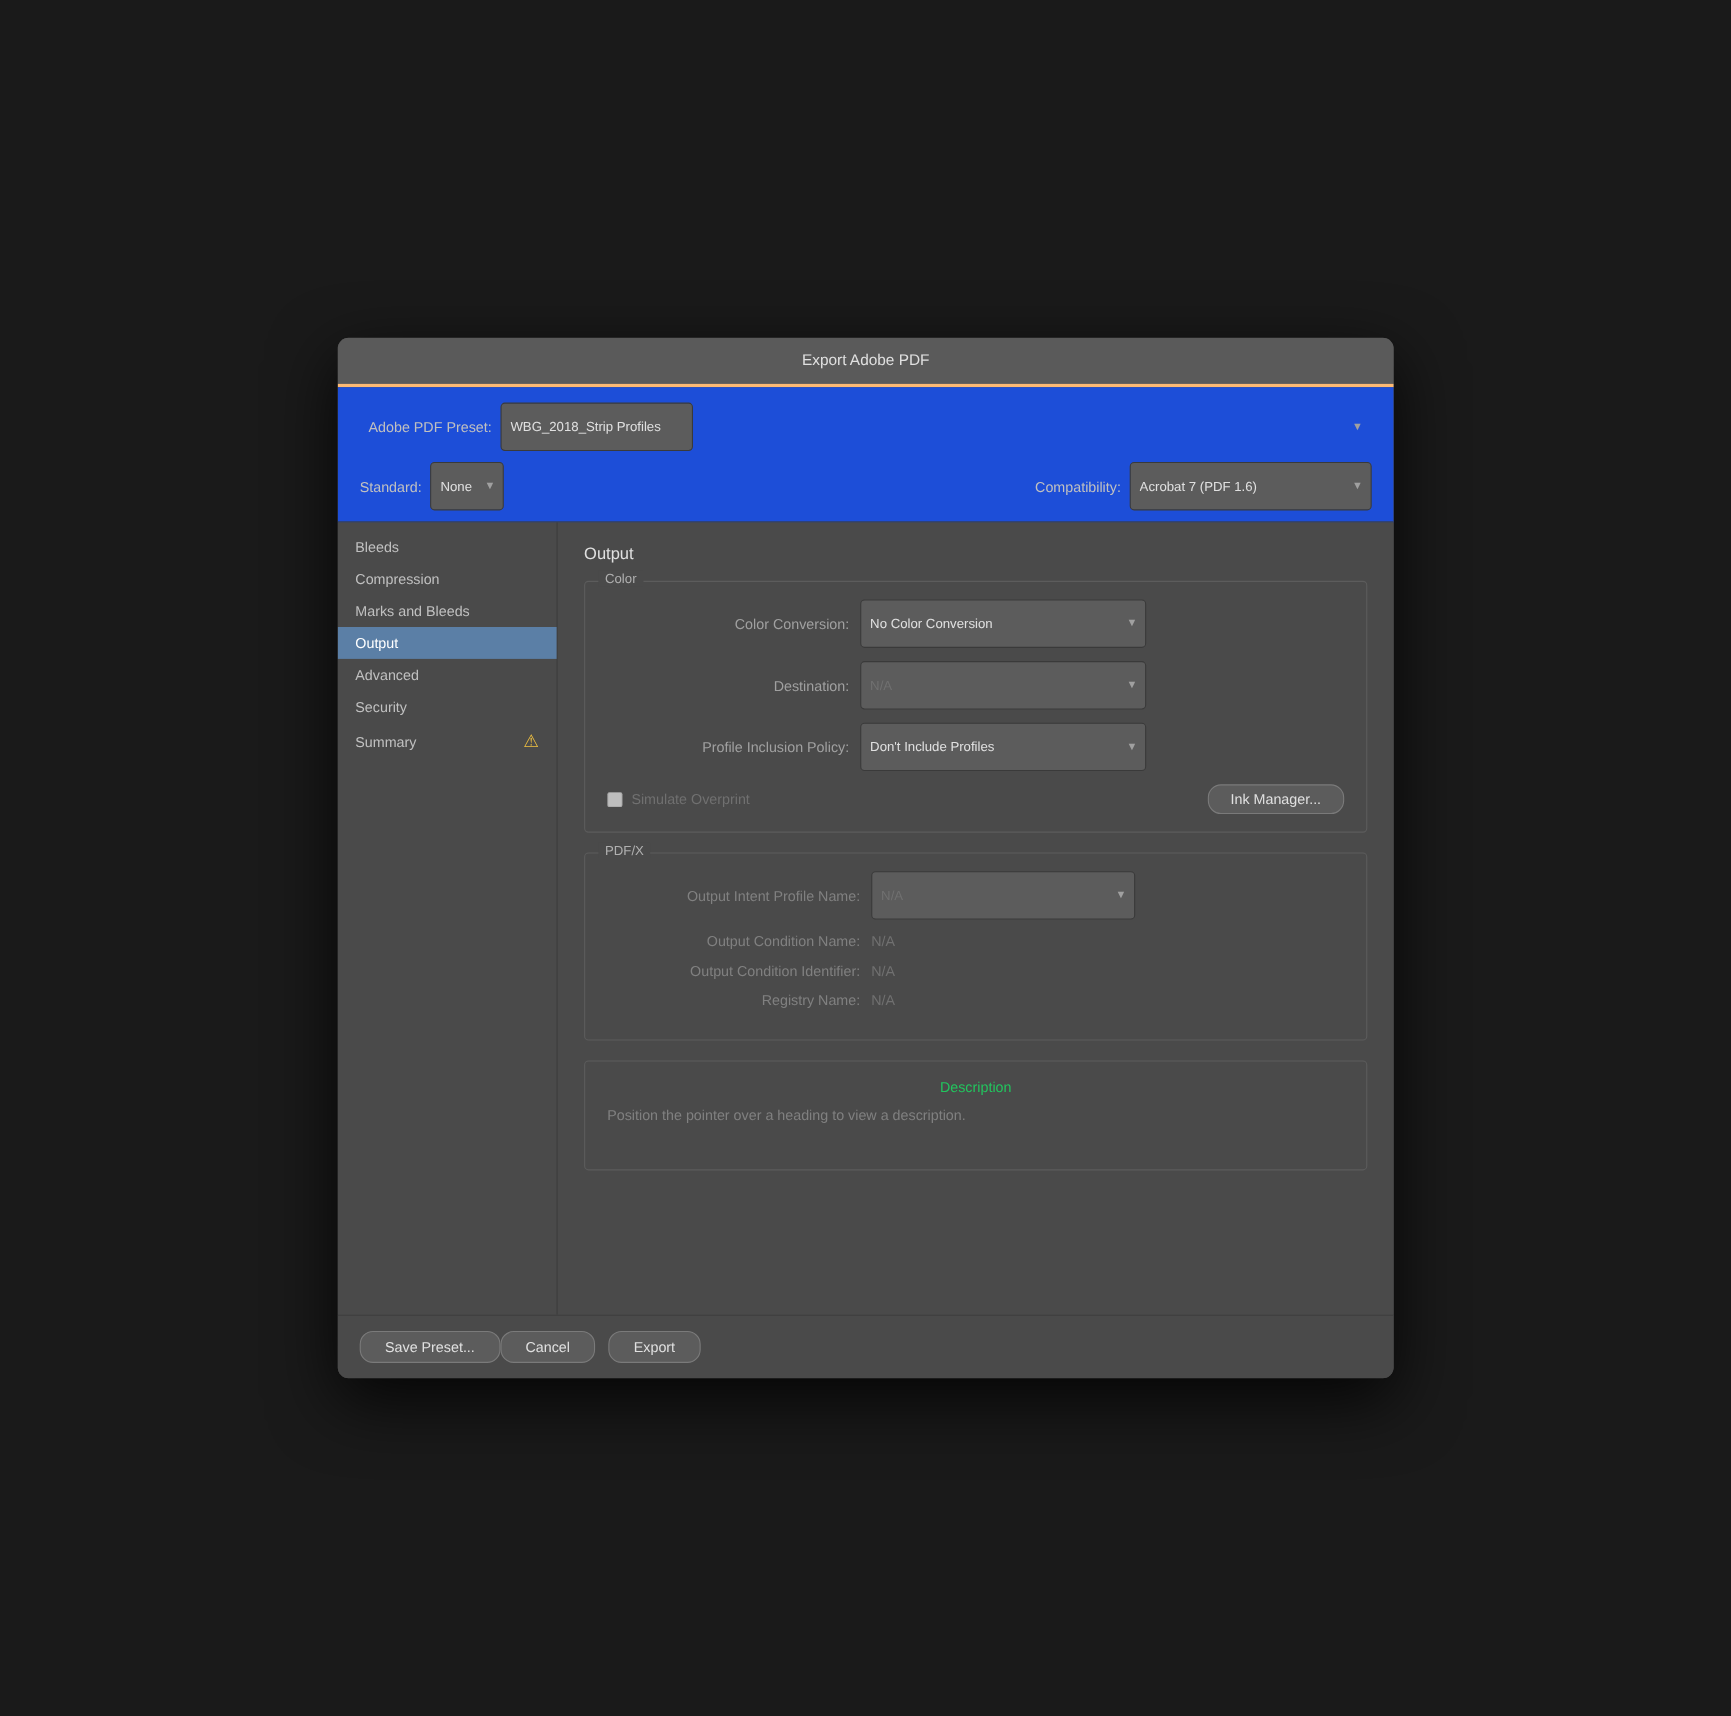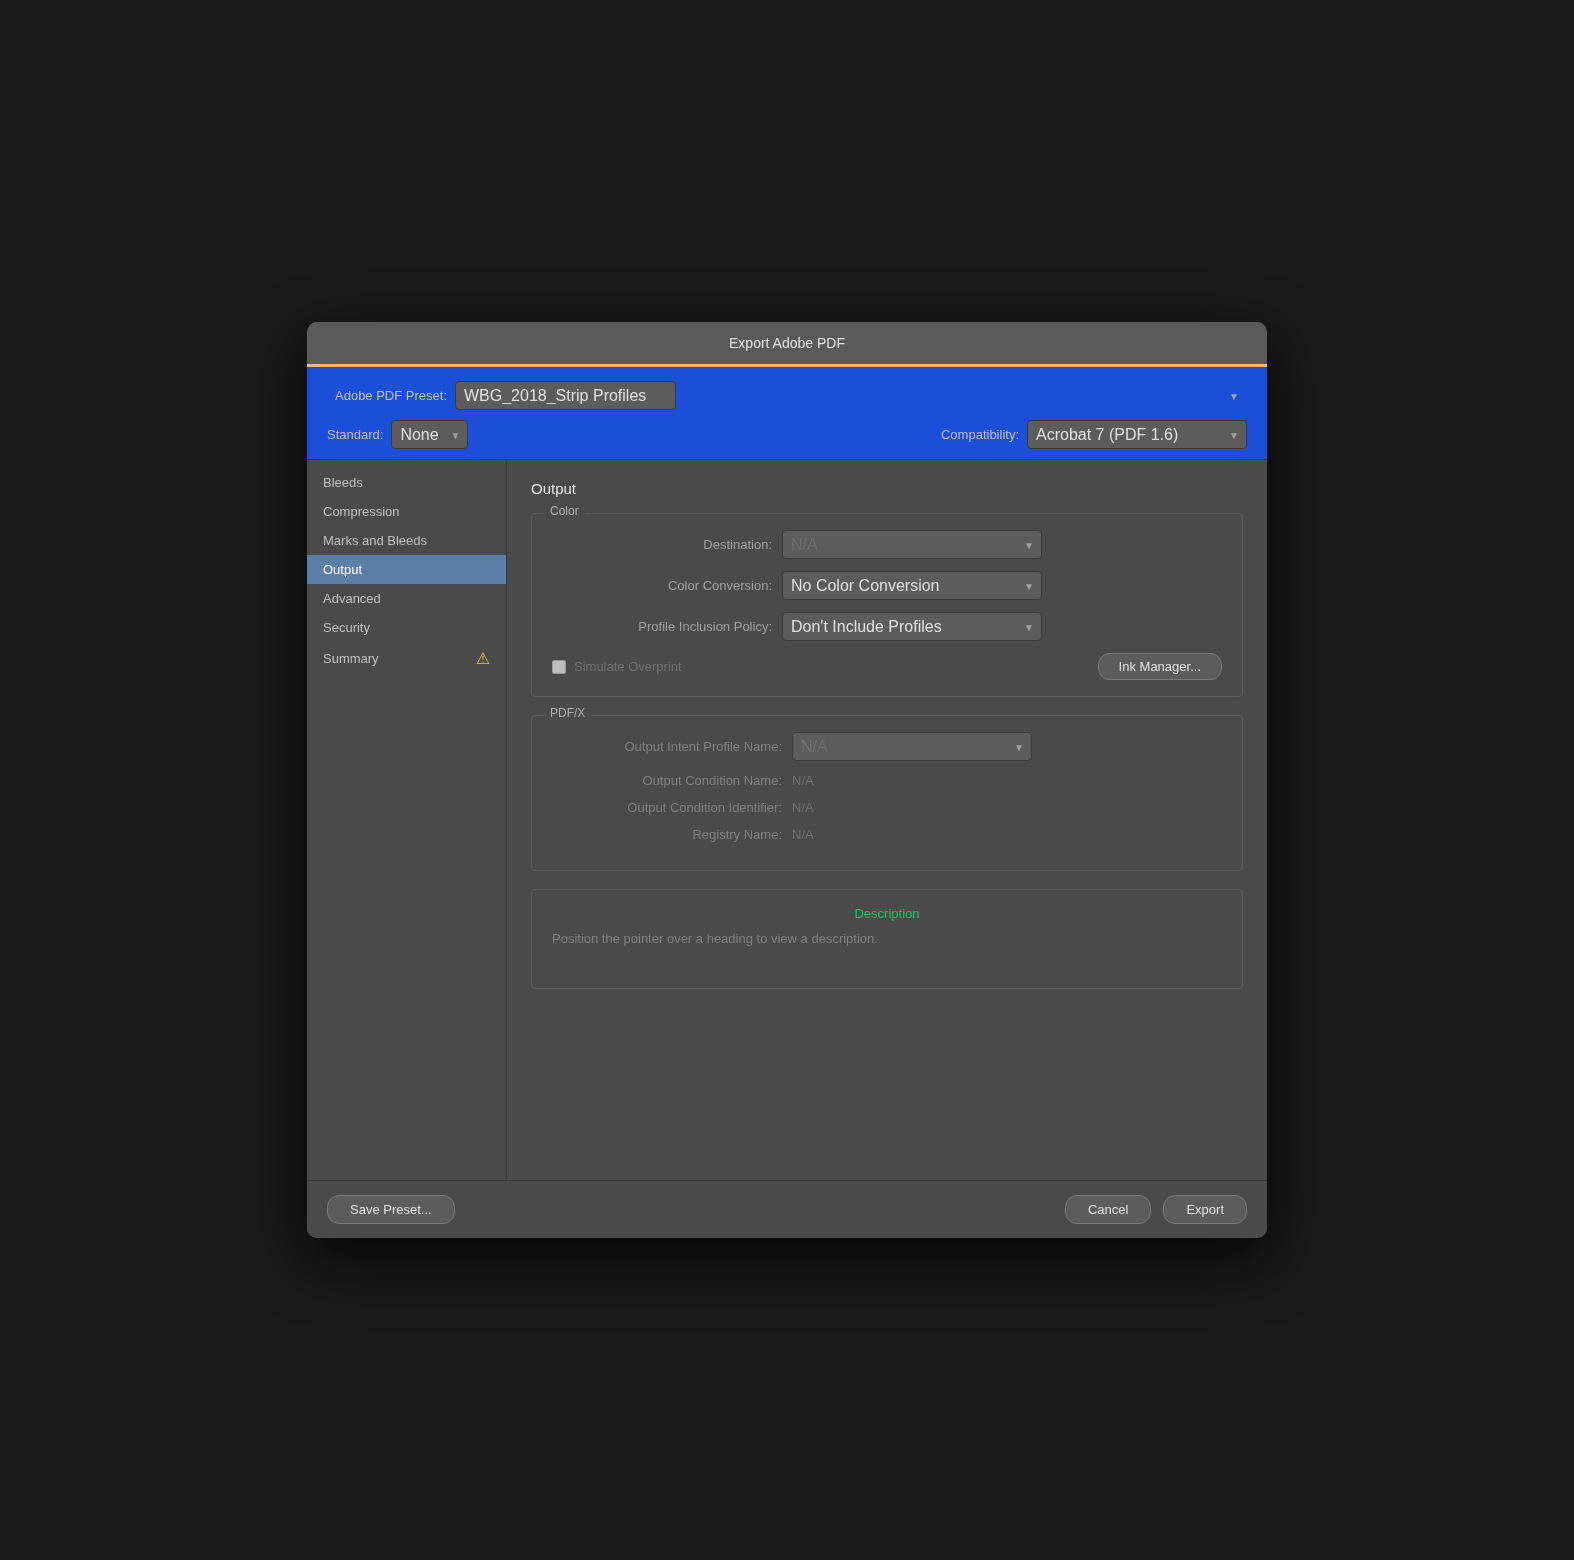--- a/index.html
+++ b/index.html
@@ -84,23 +84,23 @@
       transform: translateY(-50%);
       color: #a0a0a0;
       font-size: 10px;
       pointer-events: none;
     }
     select {
       background: #5c5c5c;
       border: 1px solid #3a3a3a;
       border-radius: 4px;
       color: #e0e0e0;
-      font-size: 16px;
+      font-size: 12px;
       padding: 4px 28px 4px 8px;
-      height: 29px;
+      height: 44px;
       appearance: none;
       -webkit-appearance: none;
       cursor: pointer;
     }
     .main-area {
       display: flex;
     }
     .sidebar {
       width: 200px;
       min-height: 720px;
@@ -258,21 +258,20 @@
       font-size: 13px;
       margin-bottom: 10px;
       text-align: center;
     }
     .description-text {
       color: #808080;
       font-size: 13px;
     }
     .bottom-bar {
       display: flex;
-      justify-content: space-between;
       align-items: center;
       padding: 14px 20px;
       background: #4a4a4a;
       border-top: 1px solid #3a3a3a;
     }
     .action-btn {
       background: #5c5c5c;
       border: 1px solid #7a7a7a;
       border-radius: 12px;
       color: #e0e0e0;
@@ -351,33 +350,33 @@
       </div>
     </div>
 
     <div class="content-area">
       <div class="section-title">Output</div>
 
       <div class="group-box">
         <span class="group-box-title">Color</span>
 
         <div class="form-row">
+          <span class="form-label">Color Conversion:</span>
+          <div class="dropdown-wrap">
+            <select>
+              <option>No Color Conversion</option>
+            </select>
+          </div>
+        </div>
+
+        <div class="form-row">
           <span class="form-label">Destination:</span>
           <div class="dropdown-wrap">
             <select style="color:#707070;">
               <option>N/A</option>
-            </select>
-          </div>
-        </div>
-
-        <div class="form-row">
-          <span class="form-label">Color Conversion:</span>
-          <div class="dropdown-wrap">
-            <select>
-              <option>No Color Conversion</option>
             </select>
           </div>
         </div>
 
         <div class="form-row">
           <span class="form-label">Profile Inclusion Policy:</span>
           <div class="dropdown-wrap">
             <select>
               <option>Don't Include Profiles</option>
             </select>

